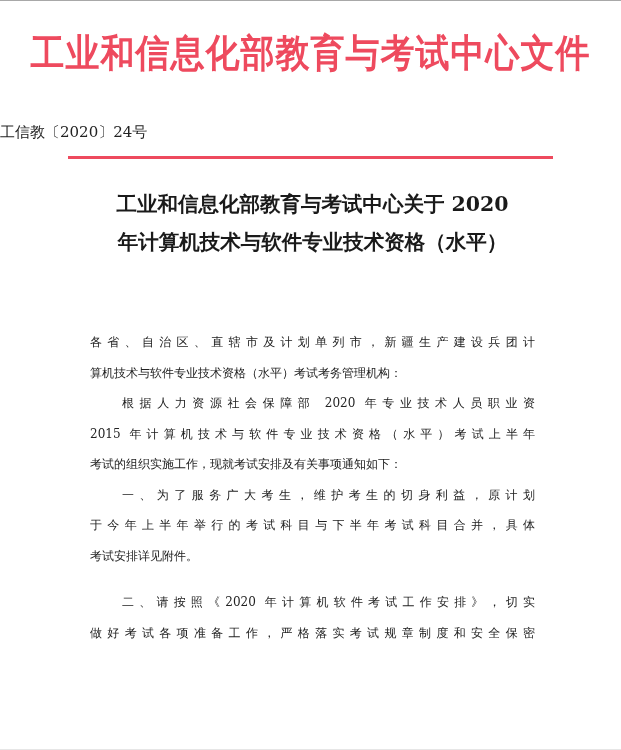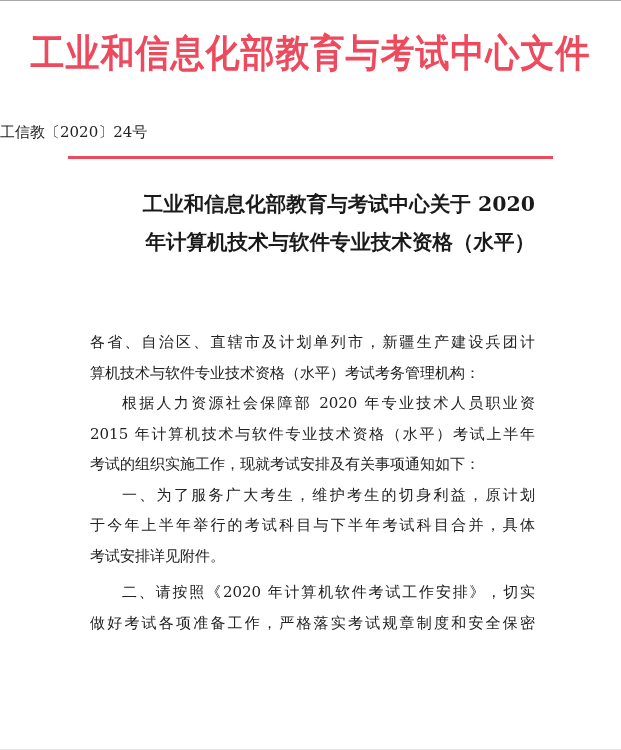--- a/index.html
+++ b/index.html
@@ -52,50 +52,50 @@
       top: 155px;
       width: 485px;
       height: 3px;
       background: #ee4a5e;
     }
     .notice-title {
       position: absolute;
       left: 90px;
       top: 184px;
       width: 445px;
-      text-align: right;
+      text-align: center;
       color: #1a1a1a;
       font-family: "DejaVu Serif", "Liberation Serif", serif;
       font-weight: bold;
       font-size: 20.5px;
       line-height: 38px;
     }
     .notice-title div { white-space: nowrap; }
     .body-text {
       position: absolute;
       left: 90px;
       top: 326px;
       width: 445px;
       color: #222;
       font-family: "DejaVu Serif", "Liberation Serif", serif;
-      font-size: 15px;
+      font-size: 12px;
       line-height: 30.5px;
     }
     .body-text .line {
       white-space: nowrap;
       text-align: justify;
       text-align-last: justify;
       height: 30.5px;
     }
     .body-text .line.last {
       text-align-last: left;
       font-family: Liberation Serif, serif;
     }
     .body-text .indent { padding-left: 32px; }
-    .body-text .gap { margin-top: 6px; }
+    .body-text .gap { margin-top: 16px; }
     .bottom-rule {
       position: absolute;
       left: 0;
       top: 748px;
       width: 621px;
       height: 1px;
       background: #e6e6e6;
     }
   </style>
 </head>

